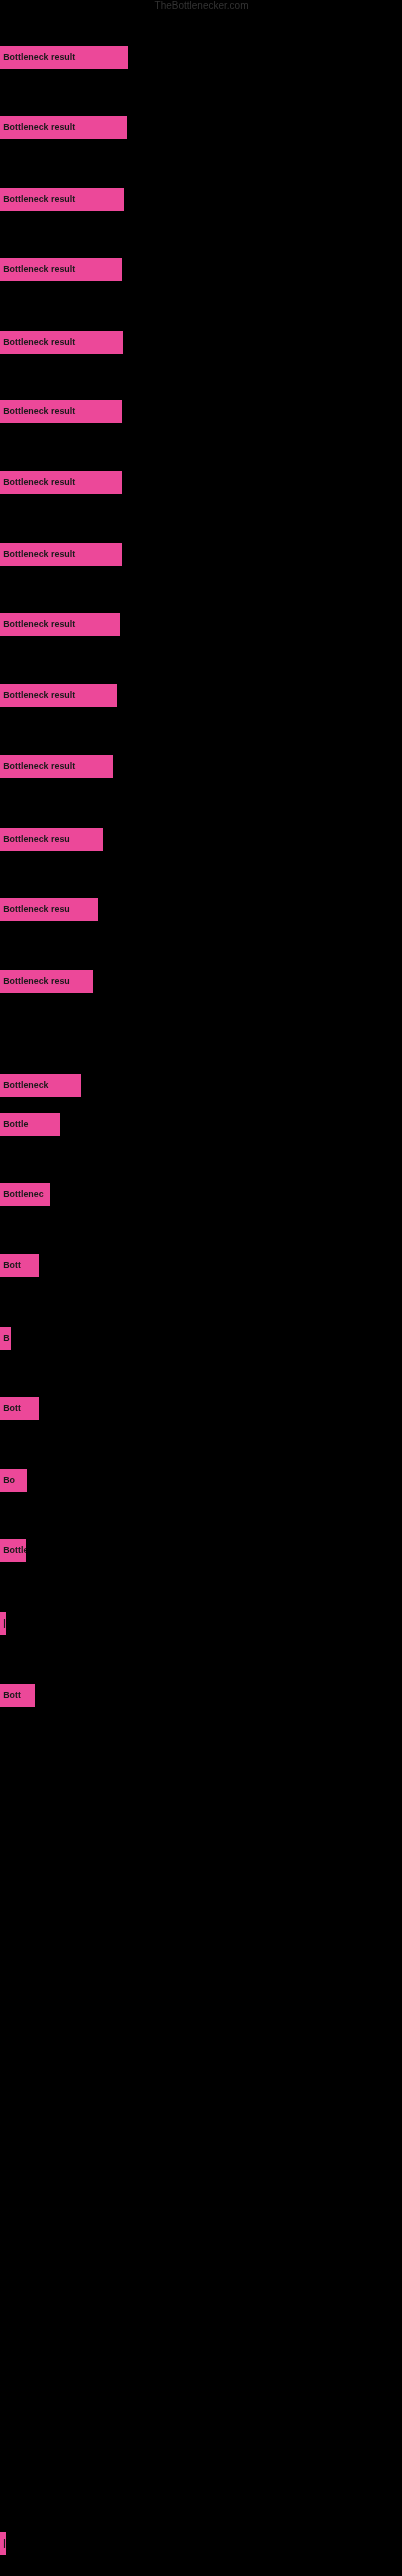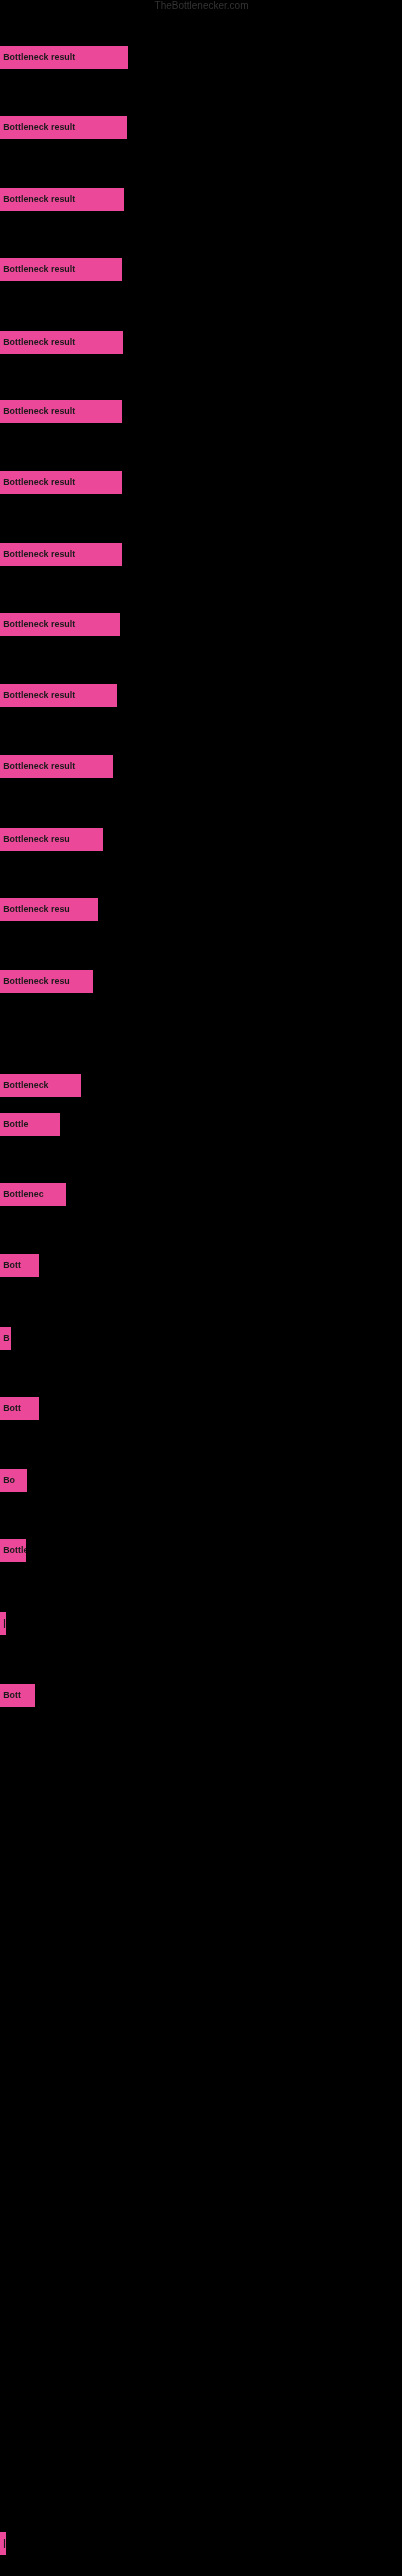--- a/index.html
+++ b/index.html
@@ -91,21 +91,21 @@
     </div>
     <div class="bottleneck-bar" style="top: 970px; width: 93px;">
       <span>Bottleneck resu</span>
     </div>
     <div class="bottleneck-bar" style="top: 1074px; width: 81px;">
       <span>Bottleneck</span>
     </div>
     <div class="bottleneck-bar" style="top: 1113px; width: 60px;">
       <span>Bottle</span>
     </div>
-    <div class="bottleneck-bar" style="top: 1183px; width: 66px;">
+    <div class="bottleneck-bar" style="top: 1183px; width: 50px;">
       <span>Bottlenec</span>
     </div>
     <div class="bottleneck-bar" style="top: 1254px; width: 39px;">
       <span>Bott</span>
     </div>
     <div class="bottleneck-bar" style="top: 1327px; width: 11.3px;">
       <span>B</span>
     </div>
     <div class="bottleneck-bar" style="top: 1397px; width: 39px;">
       <span>Bott</span>

